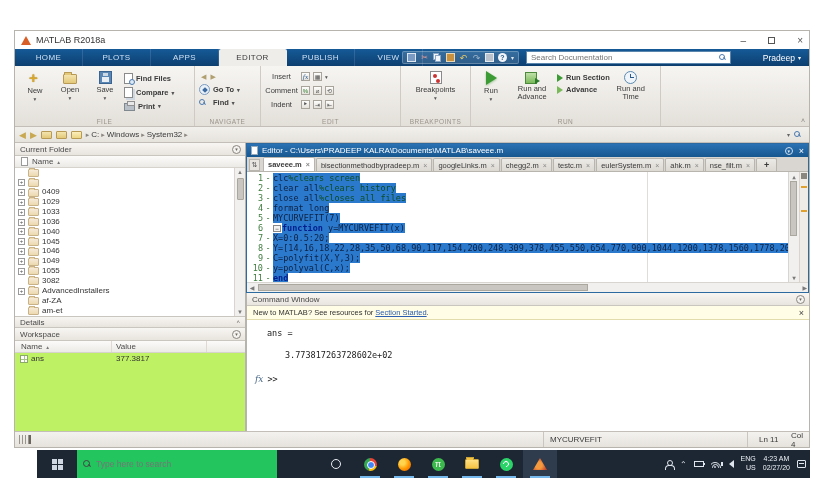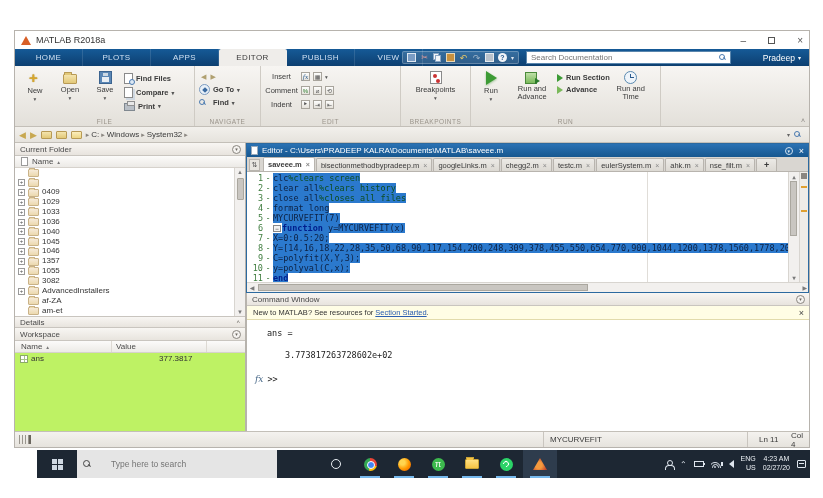--- a/index.html
+++ b/index.html
@@ -117,21 +117,21 @@
   .vscroll{width:11px;background:#f2f0ee;border-left:1px solid #d8d5d0;display:flex;flex-direction:column;align-items:center;justify-content:space-between;padding:1px 0;}
   .vscroll .ar{font-size:6px;color:#7a7a7a;}
   .vthumb{width:7px;height:22px;background:#c9c6c1;border:1px solid #aaa79f;border-radius:1px;position:absolute;top:10px;right:1px;}
   .detailsbar{height:12px;background:linear-gradient(#f8f6f3,#e8e4de);border-top:1px solid #c9c5bf;border-bottom:1px solid #c9c5bf;display:flex;align-items:center;padding:0 5px;font-size:8px;color:#4a4a4a;position:relative;}
   .detailsbar .chev{position:absolute;right:5px;font-size:6px;color:#6a6660;}
   .ws-panel{flex:1;display:flex;flex-direction:column;background:#bef264;}
   .ws-cols{height:12px;background:linear-gradient(#fcfbfa,#eceae6);border-bottom:1px solid #d6d2cc;display:flex;font-size:8px;color:#4a4a4a;}
   .ws-cols .c1{width:97px;border-right:1px solid #ddd9d3;padding-left:6px;display:flex;align-items:center;gap:4px;}
   .ws-cols .c2{width:95px;border-right:1px solid #ddd9d3;padding-left:4px;display:flex;align-items:center;}
   .ws-body{flex:1;}
-  .wsr{height:11px;display:flex;align-items:center;font-size:8px;color:#333;gap:43px;}
+  .wsr{height:11px;display:flex;align-items:center;font-size:8px;color:#333;}
   .wsr .n{width:97px;padding-left:5px;display:flex;align-items:center;gap:3px;}
   .wsr .v{padding-left:4px;}
   .ans-ic{width:8px;height:8px;border:1px solid #8aa86a;background:
     linear-gradient(#fff,#fff) ,#d8e8c0;position:relative;}
   .ans-ic::before{content:"";position:absolute;left:3px;top:0;bottom:0;width:1px;background:#a8c488;}
   .ans-ic::after{content:"";position:absolute;top:3px;left:0;right:0;height:1px;background:#a8c488;}
 
   
   .editor{height:150px;display:flex;flex-direction:column;border:1px solid #2c6aa0;background:#fff;}
   .ed-title{height:13px;background:linear-gradient(#2a72b4,#17578f);color:#fff;font-size:8px;display:flex;align-items:center;padding:0 4px;gap:4px;position:relative;}
@@ -186,21 +186,21 @@
   .sb-lay{width:12px;height:9px;margin-left:4px;background:repeating-linear-gradient(90deg,#9a968e 0 1px,transparent 1px 3px);border-right:2px solid #6a665e;}
   .sb-fn{position:absolute;left:528px;width:205px;height:100%;border-left:1px solid #c9c5bf;border-right:1px solid #c9c5bf;display:flex;align-items:center;padding-left:6px;}
   .sb-ln{position:absolute;left:740px;padding-left:4px;}
   .sb-col{position:absolute;left:772px;padding-left:4px;}
 
   
   .taskbar{position:absolute;left:37px;top:450px;width:773px;height:28px;background:#1d2733;display:flex;align-items:stretch;color:#e8edf2;}
   .startbtn{width:40px;display:flex;align-items:center;justify-content:center;}
   .winlogo{width:11px;height:11px;display:grid;grid-template-columns:5px 5px;grid-template-rows:5px 5px;gap:1px;}
   .winlogo i{background:#cfd8e2;}
-  .tb-search{width:200px;background:#e5e5e5;display:flex;align-items:center;padding:0 6px;gap:20px;}
+  .tb-search{width:200px;background:#22c55e;display:flex;align-items:center;padding:0 6px;gap:5px;}
   .tb-search .tmag{width:8px;height:8px;position:relative;}
   .tb-search .tmag::before{content:"";position:absolute;left:0;top:0;width:5px;height:5px;border:1px solid #444;border-radius:50%;}
   .tb-search .tmag::after{content:"";position:absolute;left:5px;top:5px;width:3px;height:1px;background:#444;transform:rotate(45deg);}
   .tb-search input{border:0;outline:0;background:transparent;font-size:8.5px;color:#555;flex:1;font-family:"Liberation Sans",sans-serif;}
   .tb-apps{display:flex;align-items:stretch;margin-left:42px;}
   .tbi{width:34px;display:flex;align-items:center;justify-content:center;position:relative;}
   .tbi.running::after{content:"";position:absolute;left:7px;right:7px;bottom:0;height:2px;background:#76b9ed;}
   .tbi.activeapp{background:#2e3c4d;}
   .cortana{width:10px;height:10px;border:1.5px solid #e8edf2;border-radius:50%;}
   .appcircle{width:13px;height:13px;border-radius:50%;}
@@ -455,21 +455,21 @@
                   <span class="cfn">1045</span>
                 </div>
               <div class="cfr">
                   <span class="exp">+</span>
                   <span class="cf-ic"></span>
                   <span class="cfn">1046</span>
                 </div>
               <div class="cfr">
                   <span class="exp">+</span>
                   <span class="cf-ic"></span>
-                  <span class="cfn">1357</span>
+                  <span class="cfn">1049</span>
                 </div>
               <div class="cfr">
                   <span class="exp">+</span>
                   <span class="cf-ic"></span>
                   <span class="cfn">1055</span>
                 </div>
               <div class="cfr">
                   <span class="exp">+</span>
                   <span class="cf-ic"></span>
                   <span class="cfn">3082</span>

